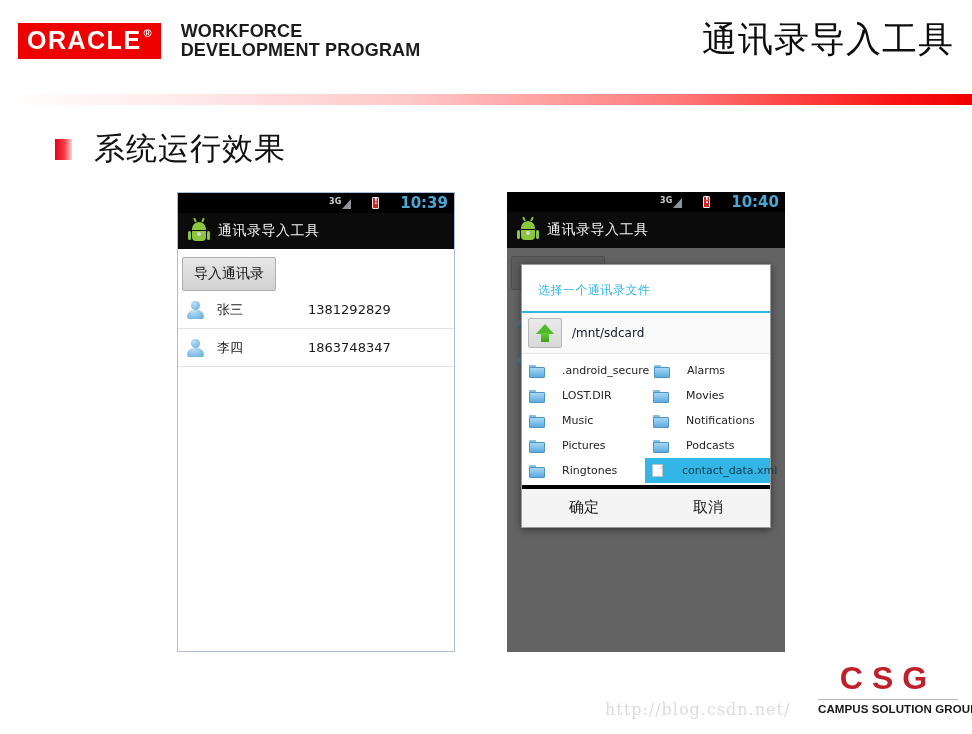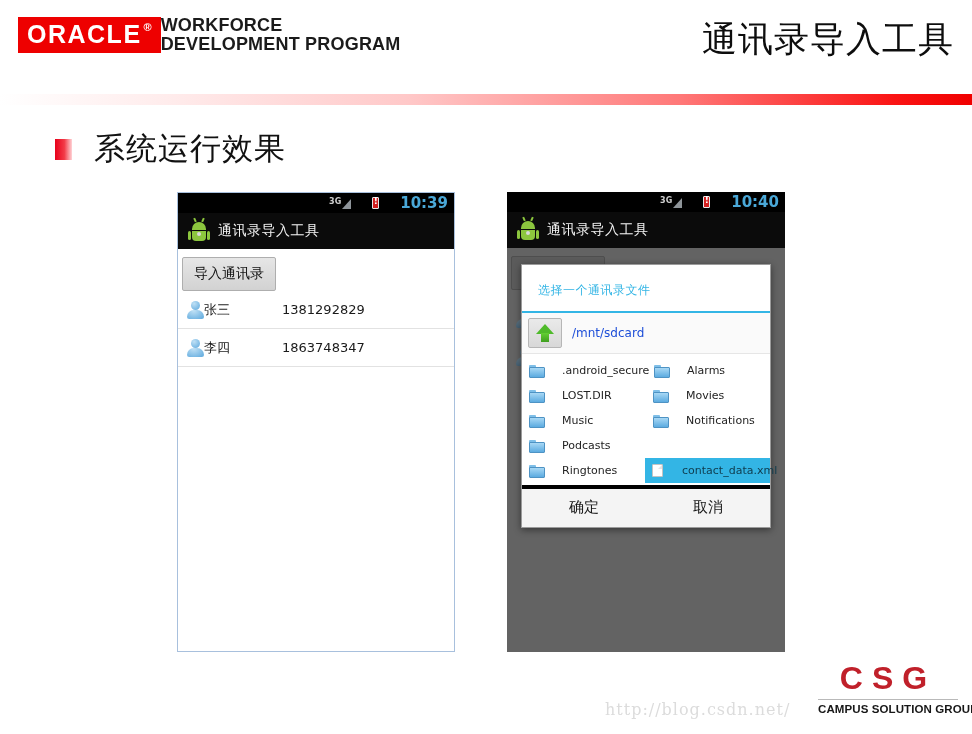--- a/index.html
+++ b/index.html
@@ -8,22 +8,22 @@
     font-family: "Liberation Sans", "DejaVu Sans", sans-serif;
     background:#ffffff;
     position:relative;
     overflow:hidden;
   }
 
   
   .slide-header { position:absolute; left:0; top:0; width:972px; height:110px; }
 
   .oracle-logo-wrap {
-    position:absolute; left:18px; top:16px;
-    display:flex; align-items:center; gap:0;justify-content:flex-end;
+    position:absolute; left:18px; top:22px;
+    display:flex; align-items:center; gap:20px;justify-content:flex-end;
   }
   .oracle-badge {
     background:#EE0000;
     padding:5px 9px 6px 9px;
     display:flex; align-items:center;
   }
   .oracle-badge .oword {
     font-family:"Liberation Sans", sans-serif;
     font-weight:bold;
     font-size:25px;
@@ -146,21 +146,21 @@
     display:inline-block;
     margin:8px 0 0 4px;
     padding:7px 11px;
     background:linear-gradient(to bottom,#e6e6e6,#d2d2d2);
     border:1px solid #aeaeae; border-radius:2px;
     font-size:14px; color:#111;
   }
 
   .contact-row {
     display:flex; align-items:center; height:38px;
-    border-bottom:1px solid #e2e2e2; padding-left:9px; 
+    border-bottom:1px solid #e2e2e2; padding-left:9px; gap:13px;
   }
   .avatar-icon { width:17px; height:18px; position:relative; flex:none; }
   .avatar-icon .a-head {
     position:absolute; left:4px; top:0; width:9px; height:9px;
     background:radial-gradient(circle at 35% 30%,#bfe0f5,#5ca8dd);
     border-radius:50%;
   }
   .avatar-icon .a-body {
     position:absolute; left:0px; bottom:0; width:17px; height:9px;
     background:radial-gradient(ellipse at 40% 10%,#bfe0f5,#5ca8dd);
@@ -210,21 +210,21 @@
   }
   .up-arrow::before {
     content:""; position:absolute; left:0; top:0;
     border-left:9px solid transparent; border-right:9px solid transparent;
     border-bottom:10px solid #4fba2a;
   }
   .up-arrow::after {
     content:""; position:absolute; left:5px; top:9px; width:8px; height:9px;
     background:linear-gradient(to bottom,#63cf33,#3f9e1f);
   }
-  .path-text { font-size:12px; color:#1d4ed8; }
+  .path-text { font-size:12px; color:#0f172a; }
 
   .dlg-files { background:#ffffff; padding:4px 0 2px 0; }
   .file-row { display:flex; }
   .file-cell {
     width:125px; display:flex; align-items:center; gap:19px;
     padding:6px 0 6px 7px; font-size:11px; color:#232323;
   }
   .file-cell.selected { background:#33b5e5; color:#0f3b4d; }
   .folder-icon { width:14px; height:11px; position:relative; flex:none; }
   .folder-icon::before {
@@ -425,20 +425,24 @@
         </div>
         <div class="file-cell">
           <span class="folder-icon"></span>
           <span>Notifications</span>
         </div>
       </div>
 
       <div class="file-row">
         <div class="file-cell">
           <span class="folder-icon"></span>
+          <span>Pictures</span>
+        </div>
+        <div class="file-cell">
+          <span class="folder-icon"></span>
           <span>Podcasts</span>
         </div>
       </div>
 
       <div class="file-row">
         <div class="file-cell">
           <span class="folder-icon"></span>
           <span>Ringtones</span>
         </div>
         <div class="file-cell selected">

